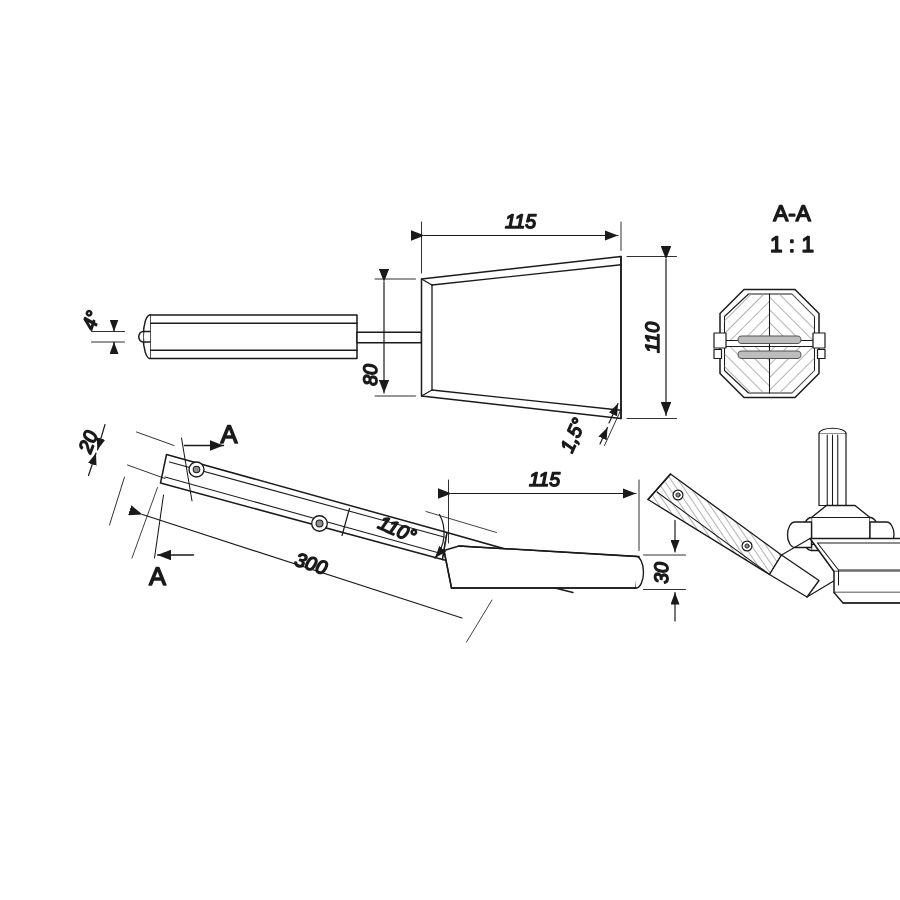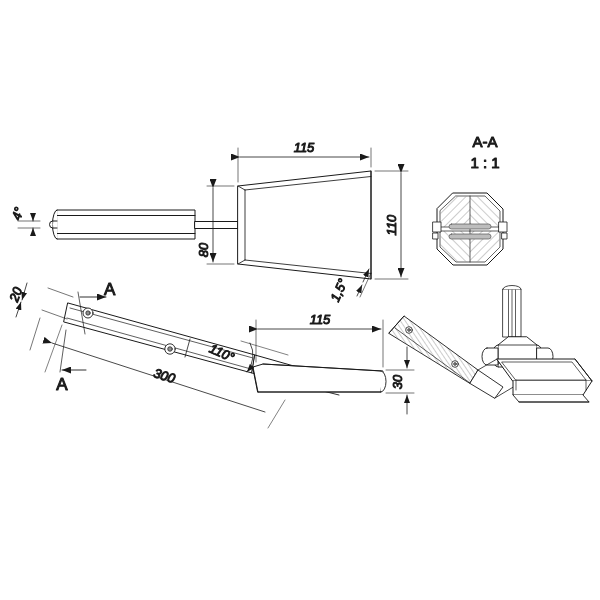--- a/index.html
+++ b/index.html
@@ -1,19 +1,19 @@
 <!DOCTYPE html>
 <html><head>
 <meta charset="utf-8">
 <title>Technical Drawing</title>
 <style>
   html,body{margin:0;padding:0;background:#ffffff;}
   body{width:600px;height:600px;overflow:hidden;
        font-family:"Liberation Sans",sans-serif;color:#1a1a1a;}
-  #sheet{position:relative;width:548px;height:600px;background:#fff;}
+  #sheet{position:relative;width:548px;height:600px;background:#fff;padding-left:43px;}
   svg{display:block;}
   .dimtxt{font-family:"Liberation Sans",sans-serif;font-size:13px;font-style:italic;fill:#1a1a1a;}
   .ttl{font-family:"Liberation Sans",sans-serif;font-size:15px;fill:#1a1a1a;}
   .secltr{font-family:"Liberation Sans",sans-serif;font-size:17px;fill:#1a1a1a;}
 </style>
 </head>
 <body>
 
 <div id="sheet">
 <svg width="600" height="600" viewBox="0 0 600 600">

